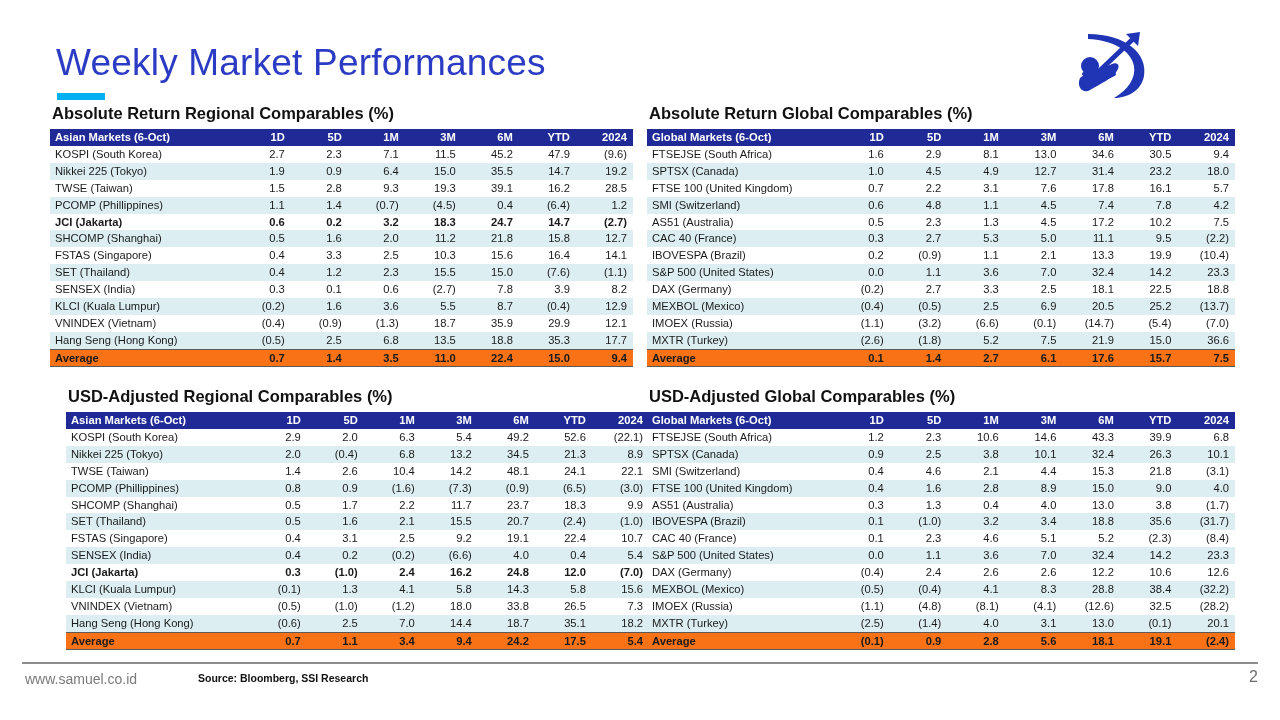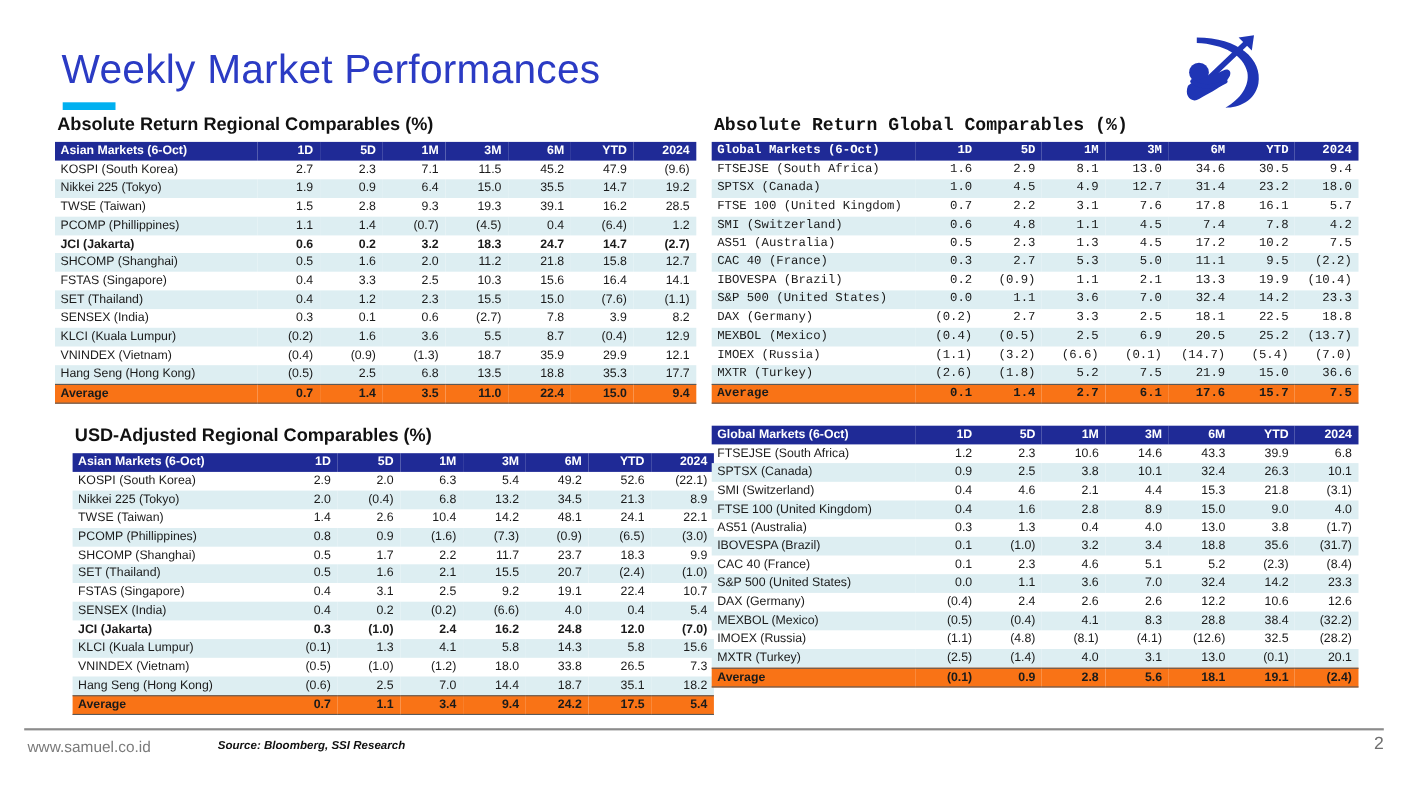--- a/index.html
+++ b/index.html
@@ -63,21 +63,21 @@
     display: block;
     letter-spacing: 0.6px;
   }
   .logo-line.l1 { font-size: 21px; letter-spacing: 1.2px; }
   .logo-line.l2 { font-size: 17.5px; font-weight: normal; margin-top: 2px; }
   .logo-line.l3 { font-size: 17.5px; font-weight: normal; margin-top: 2px; }
 
   
   .panel { position: absolute; }
   #panel-tl { left: 50px;  top: 104px; width: 583px; }
-  #panel-tr { left: 647px; top: 104px; width: 588px; font-family: Liberation Mono, monospace; }
+  #panel-tr { left: 647px; top: 104px; width: 588px; }
   #panel-bl { left: 50px;  top: 387px; width: 583px; margin-left: 16px; }
   #panel-br { left: 647px; top: 387px; width: 588px; }
 
   .panel-title {
     font-size: 16.5px;
     font-weight: bold;
     color: #111111;
     margin: 0 0 6px 2px;
     white-space: nowrap;
   }
@@ -140,21 +140,20 @@
     left: 25px;
     top: 671px;
     font-size: 14px;
     color: #7a7a7a;
   }
   #source-note {
     position: absolute;
     left: 198px;
     top: 672px;
     font-size: 10.5px;
-    font-style: italic;
     font-weight: bold;
     color: #111111;
   }
   #page-number {
     position: absolute;
     right: 22px;
     top: 668px;
     font-size: 16px;
     color: #6f6f6f;
   }
@@ -658,20 +657,21 @@
           <td>9.4</td>
           <td>24.2</td>
           <td>17.5</td>
           <td>5.4</td>
         </tr>
       </tbody>
   </table>
 </div>
 
 <div class="panel" id="panel-br">
+  <div class="panel-title">USD-Adjusted Global Comparables (%)</div>
   <table class="mkt">
     <colgroup>
         <col class="c-name">
         <col class="c-num">
         <col class="c-num">
         <col class="c-num">
         <col class="c-num">
         <col class="c-num">
         <col class="c-num">
         <col class="c-num">

